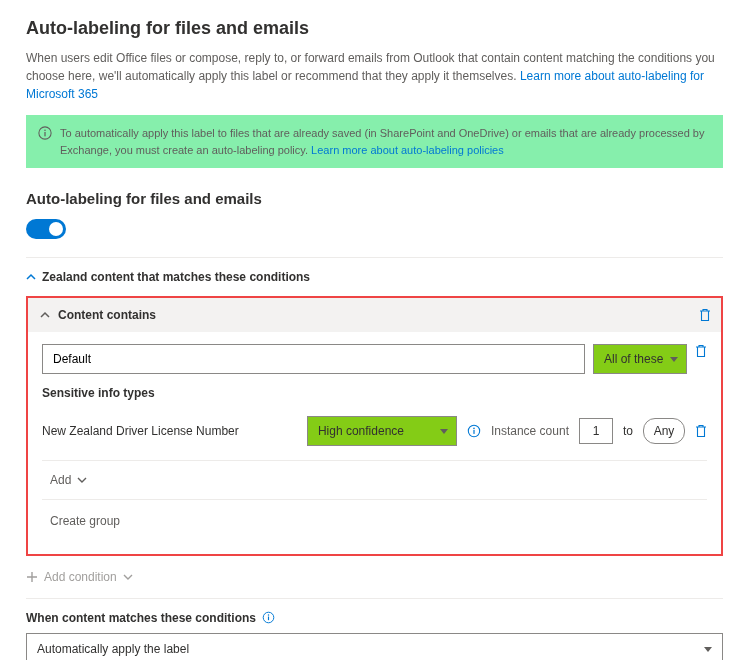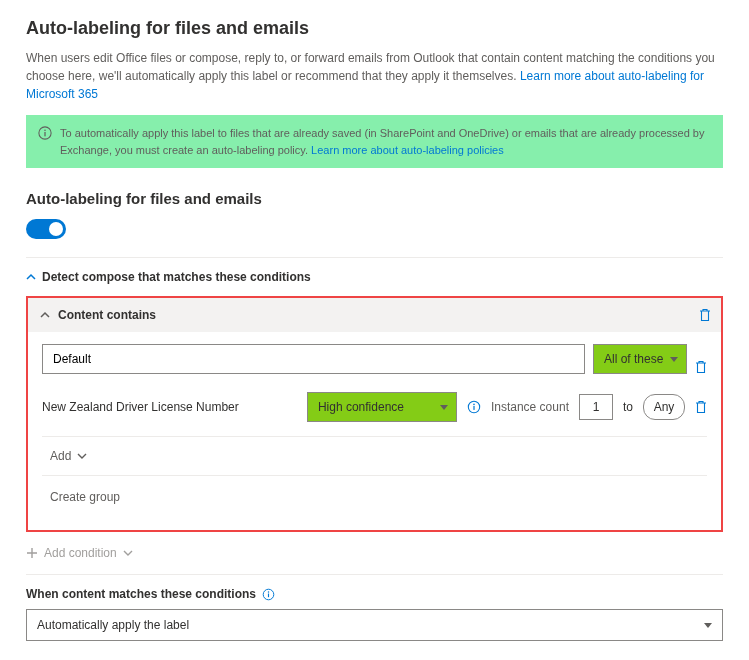--- a/index.html
+++ b/index.html
@@ -40,21 +40,21 @@
     .chev { width: 10px; height: 10px; display: inline-flex; align-items: center; justify-content: center; }
     .cond-box { border: 2px solid #ef4444; }
     .cond-head {
       background: #f3f2f1; padding: 10px 12px;
       display: flex; align-items: center; gap: 8px;
       font-size: 12px; font-weight: 600;
       position: relative;
     }
     .trash-right { position: absolute; right: 10px; color: #0078d4; cursor: pointer; }
     .cond-body { padding: 12px 14px; }
-    .row-line { display: flex; align-items: flex-end; gap: 8px; margin-bottom: 12px; }
+    .row-line { display: flex; align-items: flex-start; gap: 8px; margin-bottom: 12px; }
     .default-input {
       flex: 1; border: 1px solid #8a8886; height: 30px;
       padding: 0 10px; font-size: 12px; background: #fff;
     }
     .dropdown {
       border: 1px solid #8a8886; height: 30px; padding: 0 22px 0 10px;
       font-size: 12px; background: #84cc16; display: inline-flex;
       align-items: center; position: relative; cursor: pointer;
       min-width: 94px;
     }
@@ -65,21 +65,21 @@
     }
     .subhead { font-size: 12px; font-weight: 600; margin: 4px 0 10px 0; }
     .sit-row { display: flex; align-items: center; gap: 10px; font-size: 12px; padding: 6px 0 14px 0; border-bottom: 1px solid #edebe9; }
     .sit-name { flex: 1; }
     .info-ico { color: #0078d4; }
     .inst-label { color: #605e5c; }
     .num-box { border: 1px solid #8a8886; width: 34px; height: 26px; display: inline-flex; align-items: center; justify-content: center; font-size: 12px; }
     .add-row { display: flex; align-items: center; gap: 6px; font-size: 12px; color: #605e5c; padding: 12px 0 12px 8px; border-bottom: 1px solid #edebe9; cursor: pointer; }
     .create-row { font-size: 12px; color: #605e5c; padding: 14px 0 14px 8px; cursor: pointer; }
     .add-cond { display: flex; align-items: center; gap: 6px; color: #a19f9d; font-size: 12px; padding: 14px 0; cursor: pointer; }
-    .section-lbl { font-size: 12px; font-weight: 600; display: flex; align-items: flex-end; gap: 6px; margin-bottom: 8px; }
+    .section-lbl { font-size: 12px; font-weight: 600; display: flex; align-items: flex-start; gap: 6px; margin-bottom: 8px; }
     .wide-select {
       width: 100%; border: 1px solid #8a8886; height: 32px;
       padding: 0 28px 0 10px; font-size: 12px; background: #fff;
       display: flex; align-items: center; position: relative; cursor: pointer;
     }
     .wide-select::after {
       content: ""; position: absolute; right: 10px; top: 13px;
       border-left: 4px solid transparent; border-right: 4px solid transparent;
       border-top: 5px solid #605e5c;
     }
@@ -114,21 +114,21 @@
 <div class="toggle"></div>
 
 <div class="divider"></div>
 
 <div class="accordion-row">
   <span class="chev">
     <svg width="10" height="10" viewBox="0 0 10 10">
         <path d="M1 7 L5 3 L9 7" fill="none" stroke="#0078d4" stroke-width="1.5"></path>
       </svg>
   </span>
-  <span>Detect compose that matches these conditions</span>
+  <span>Zealand content that matches these conditions</span>
 </div>
 
 <div class="cond-box">
   <div class="cond-head">
     <span class="chev">
       <svg width="10" height="10" viewBox="0 0 10 10">
           <path d="M1 7 L5 3 L9 7" fill="none" stroke="#605e5c" stroke-width="1.5"></path>
         </svg>
     </span>
     <span>Content contains</span>
@@ -144,20 +144,21 @@
       <div class="dropdown">
         <span>All of these</span>
       </div>
       <span style="color:#0078d4;cursor:pointer;">
         <svg width="12" height="14" viewBox="0 0 12 14">
             <path d="M1 3h10M4 3V1.5h4V3M2.5 3v9.5h7V3" fill="none" stroke="#0078d4" stroke-width="1.1"></path>
           </svg>
       </span>
     </div>
 
+    <div class="subhead">Sensitive info types</div>
 
     <div class="sit-row">
       <div class="sit-name">New Zealand Driver License Number</div>
       <div class="dropdown" style="min-width:150px;">
         <span>High confidence</span>
       </div>
       <span class="info-ico">
         <svg width="14" height="14" viewBox="0 0 16 16">
             <circle cx="8" cy="8" r="6.5" fill="none" stroke="#0078d4" stroke-width="1.2"></circle>
             <circle cx="8" cy="5" r="0.9" fill="#0078d4"></circle>

